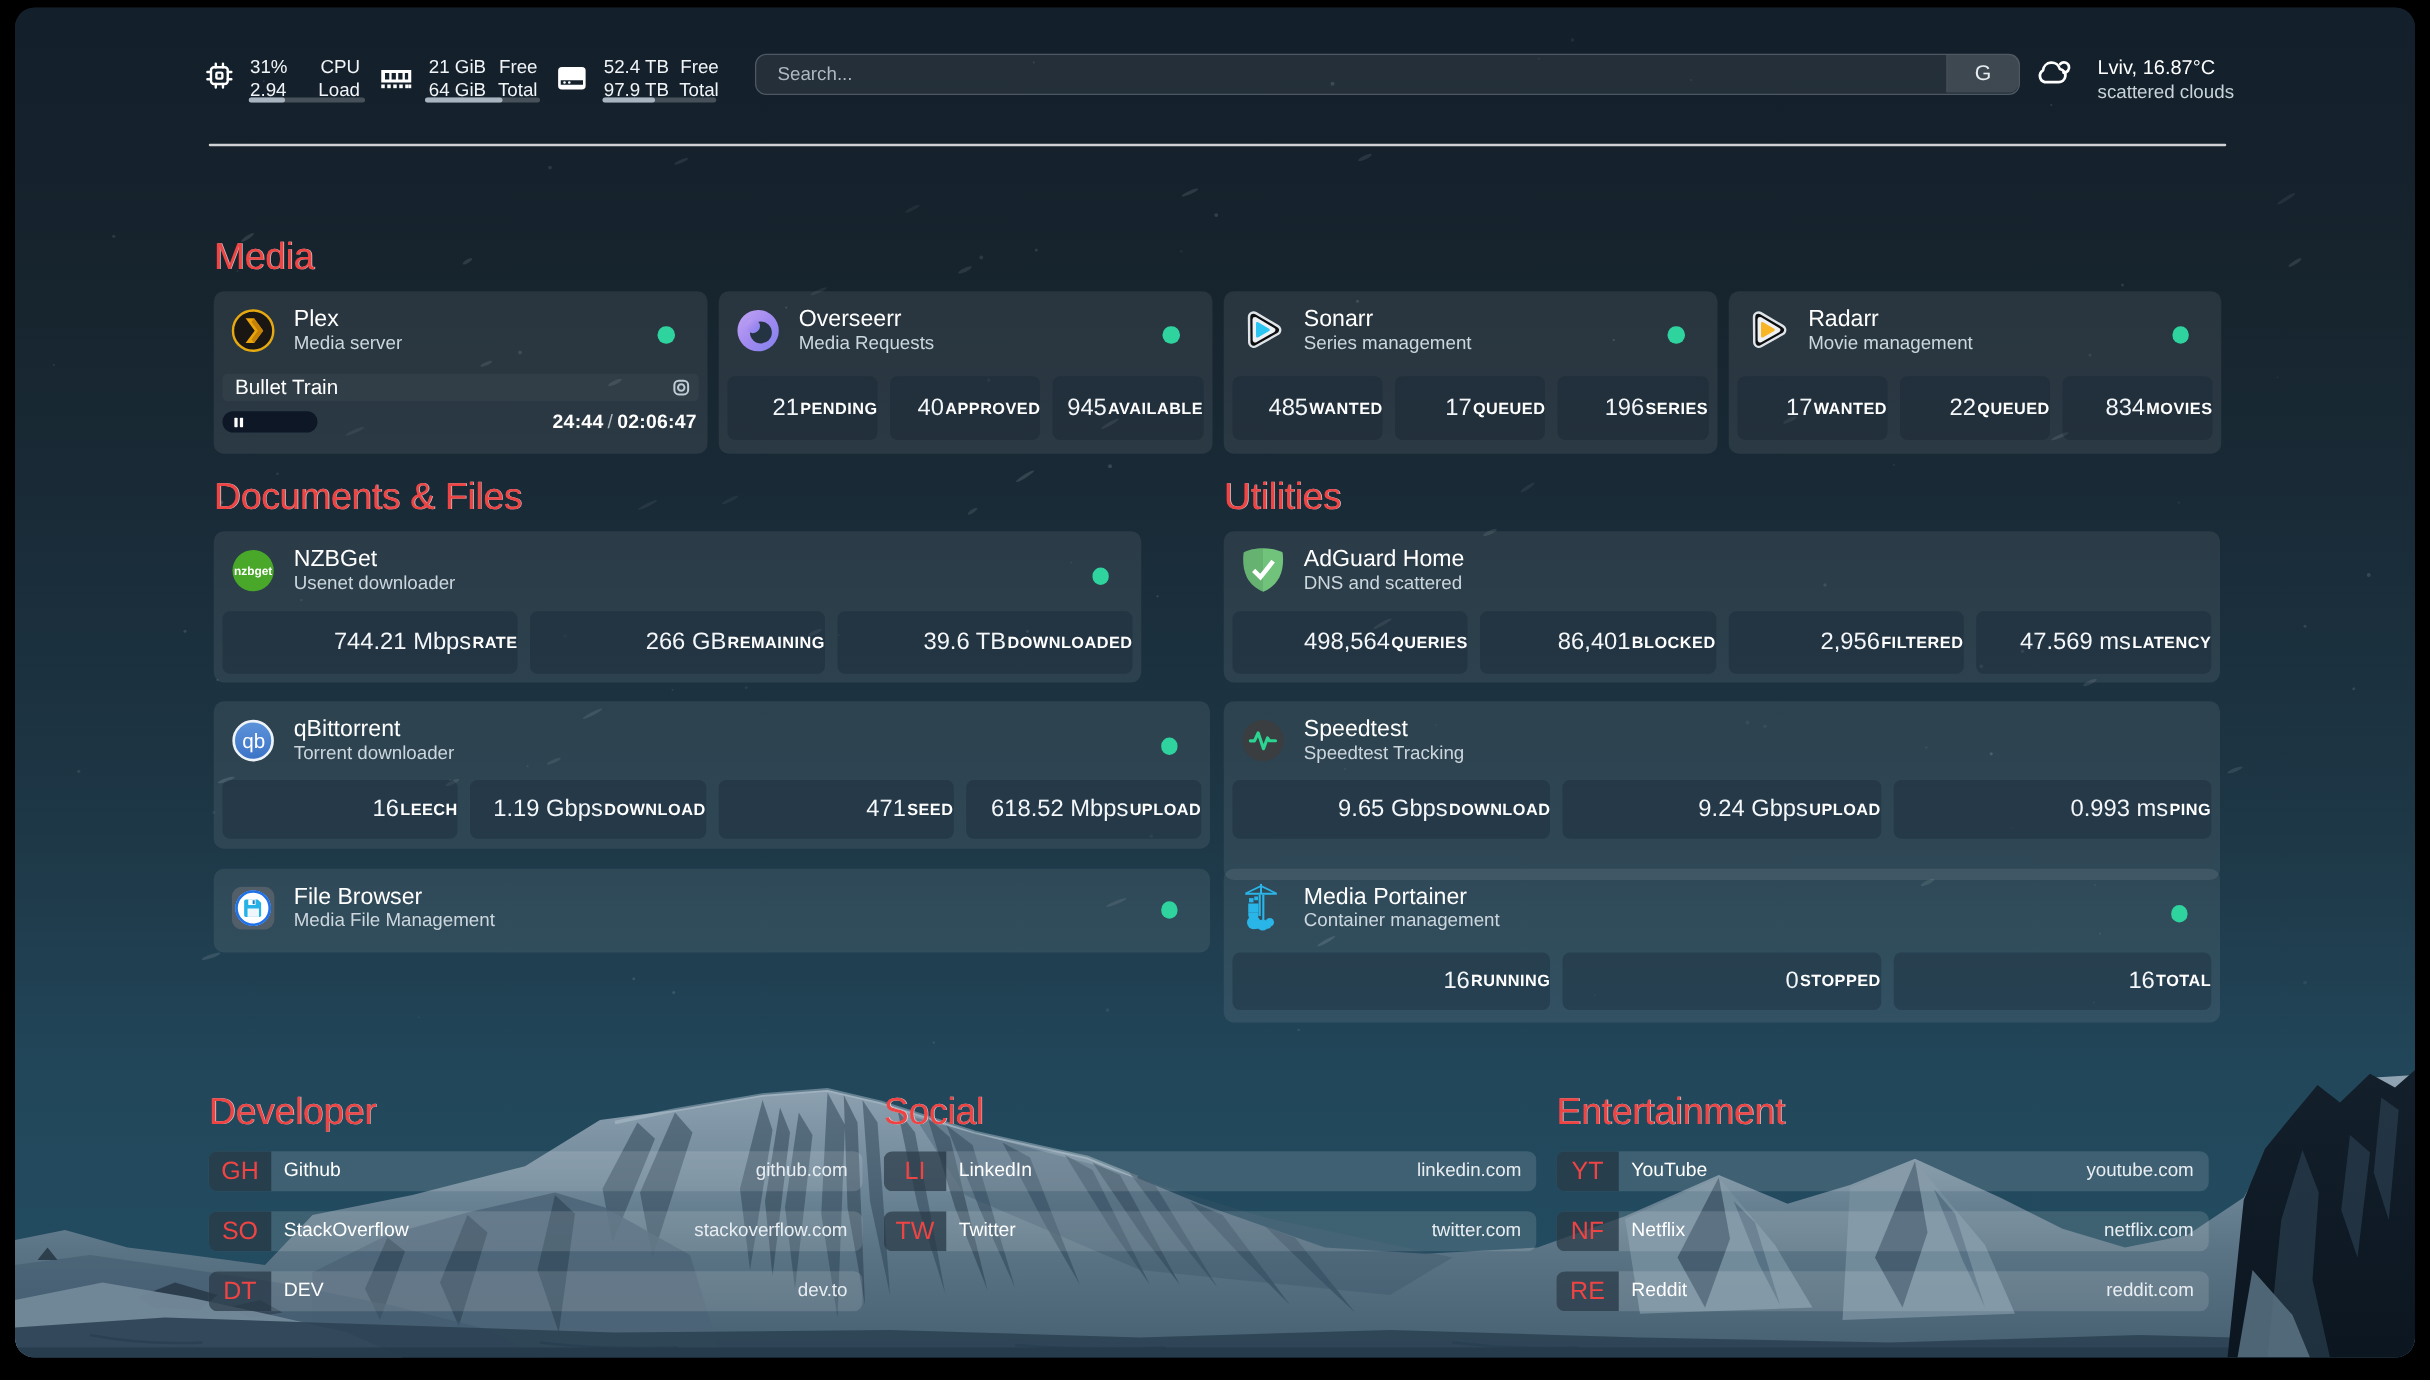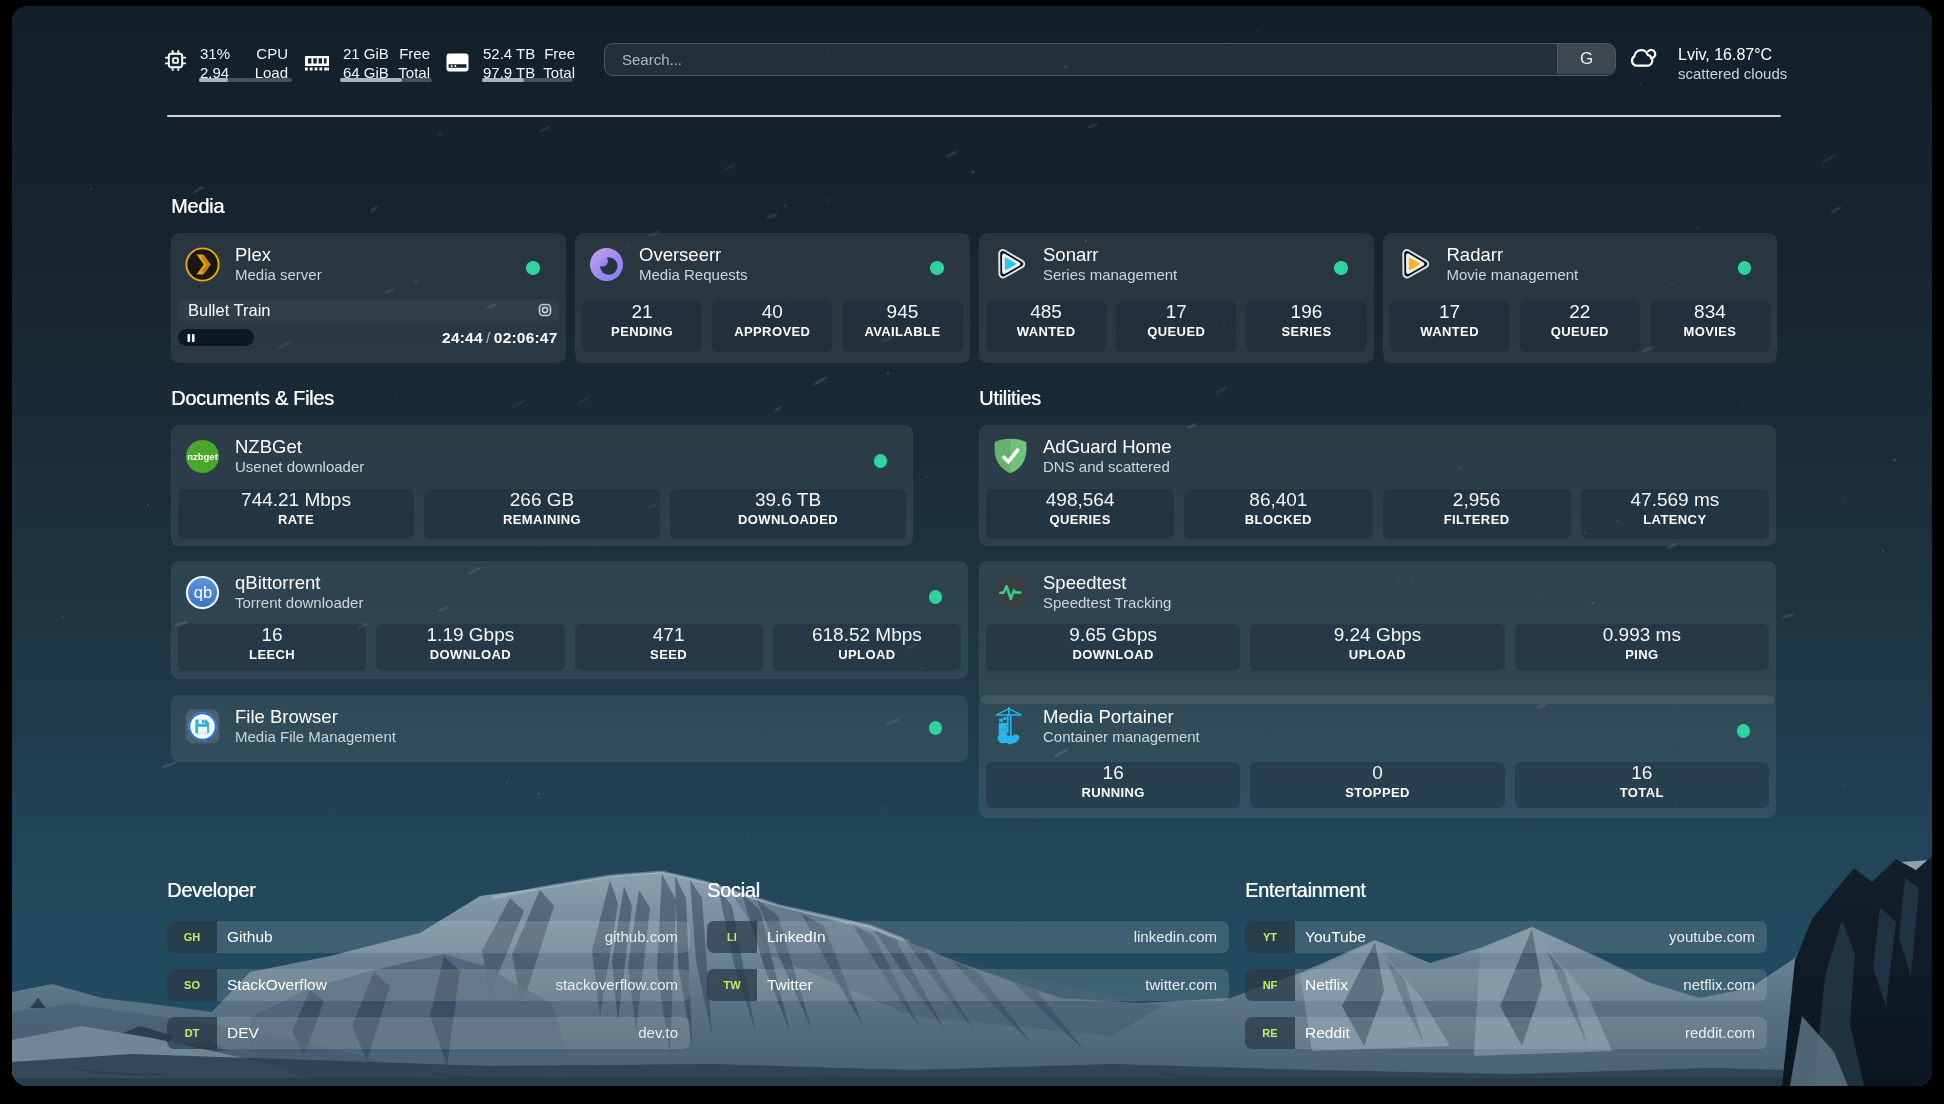--- a/index.html
+++ b/index.html
@@ -10,33 +10,33 @@
 .stat2{position:absolute;top:38px;font-size:15px;line-height:19px;color:#f2f5f7}
 .statl{text-align:left}
 .statr{text-align:right}
 .pbar{position:absolute;top:71.5px;height:4px;border-radius:2px;background:rgba(255,255,255,0.22)}
 .pbar>i{display:block;height:4px;border-radius:2px;background:#a8b4bf}
 .search{position:absolute;left:592px;top:37px;width:1012px;height:33px;border:1.5px solid #4d5864;border-radius:9px;background:rgba(255,255,255,0.07)}
 .search .ph{position:absolute;left:17px;top:7px;font-size:15px;color:#aeb8c1}
 .search .gbtn{position:absolute;right:0;top:0;width:58px;height:30px;background:rgba(255,255,255,0.12);border-left:1px solid #4d5864;border-radius:0 7.5px 7.5px 0;text-align:center;line-height:30px;font-size:17px;color:#e9edf0}
 .hr{position:absolute;left:155px;top:109px;width:1614px;height:2px;background:rgba(255,255,255,0.8);border-radius:1px}
 
-.h2{position:absolute;font-size:20px;line-height:32px;font-weight:500;color:#ffffff;letter-spacing:-0.3px;text-shadow:0.5px 0 0 rgba(255,255,255,0.75)}
+.h2{position:absolute;font-size:30px;line-height:32px;font-weight:500;color:#ef4444;letter-spacing:-0.3px;text-shadow:0.5px 0 0 rgba(255,255,255,0.75)}
 .card{position:absolute;border-radius:8px;background:rgba(255,255,255,0.08)}
 .card .icon{position:absolute;left:14px;top:14px;width:35px;height:35px}
 .card .title{position:absolute;left:64px;top:11px;font-size:18.5px;font-weight:400;letter-spacing:0px}
 .card .sub{position:absolute;left:64px;top:33px;font-size:15px;color:#ccd6dd}
 .dot{position:absolute;right:26px;top:28px;width:13.5px;height:13.5px;border-radius:50%;background:#2fd39e}
 .stats{position:absolute;left:7px;right:7px;display:flex;gap:10px}
-.sbox{flex:1;background:rgba(16,30,46,0.30);border-radius:6px;display:flex;flex-direction:column;align-items:center;justify-content:flex-start;gap:1px}
+.sbox{flex:1;background:rgba(16,30,46,0.30);border-radius:6px;display:flex;flex-direction:row;align-items:center;justify-content:flex-end;gap:1px}
 .sbox .n{font-size:19px;line-height:22px;color:#f4f7f9}
 .sbox .l{font-size:13px;line-height:16px;font-weight:700;letter-spacing:0.4px;color:#fff}
 
 .bmrow{position:absolute;height:32px;border-radius:7px;background:rgba(255,255,255,0.13);overflow:hidden}
-.bmrow .ab{position:absolute;left:0;top:0;width:50px;height:32px;background:rgba(28,44,58,0.66);text-align:center;line-height:32px;font-size:11px;font-weight:700;color:#bef264}
+.bmrow .ab{position:absolute;left:0;top:0;width:50px;height:32px;background:rgba(28,44,58,0.66);text-align:center;line-height:32px;font-size:20px;font-weight:400;color:#ef4444}
 .bmrow .nm{position:absolute;left:60px;top:0;line-height:32px;font-size:15.5px;color:#fff}
 .bmrow .url{position:absolute;right:12px;top:0;line-height:32px;font-size:15px;color:#e8edf1}
 </style></head>
 <body>
 <div class="screen">
 <svg class="bg" width="1920" height="1080" viewBox="0 0 1920 1080">
 <defs>
 <linearGradient id="sky" x1="0" y1="0" x2="0" y2="1080" gradientUnits="userSpaceOnUse">
 <stop offset="0" stop-color="#131f2a"></stop>
           <stop offset="0.23" stop-color="#17252f"></stop>

